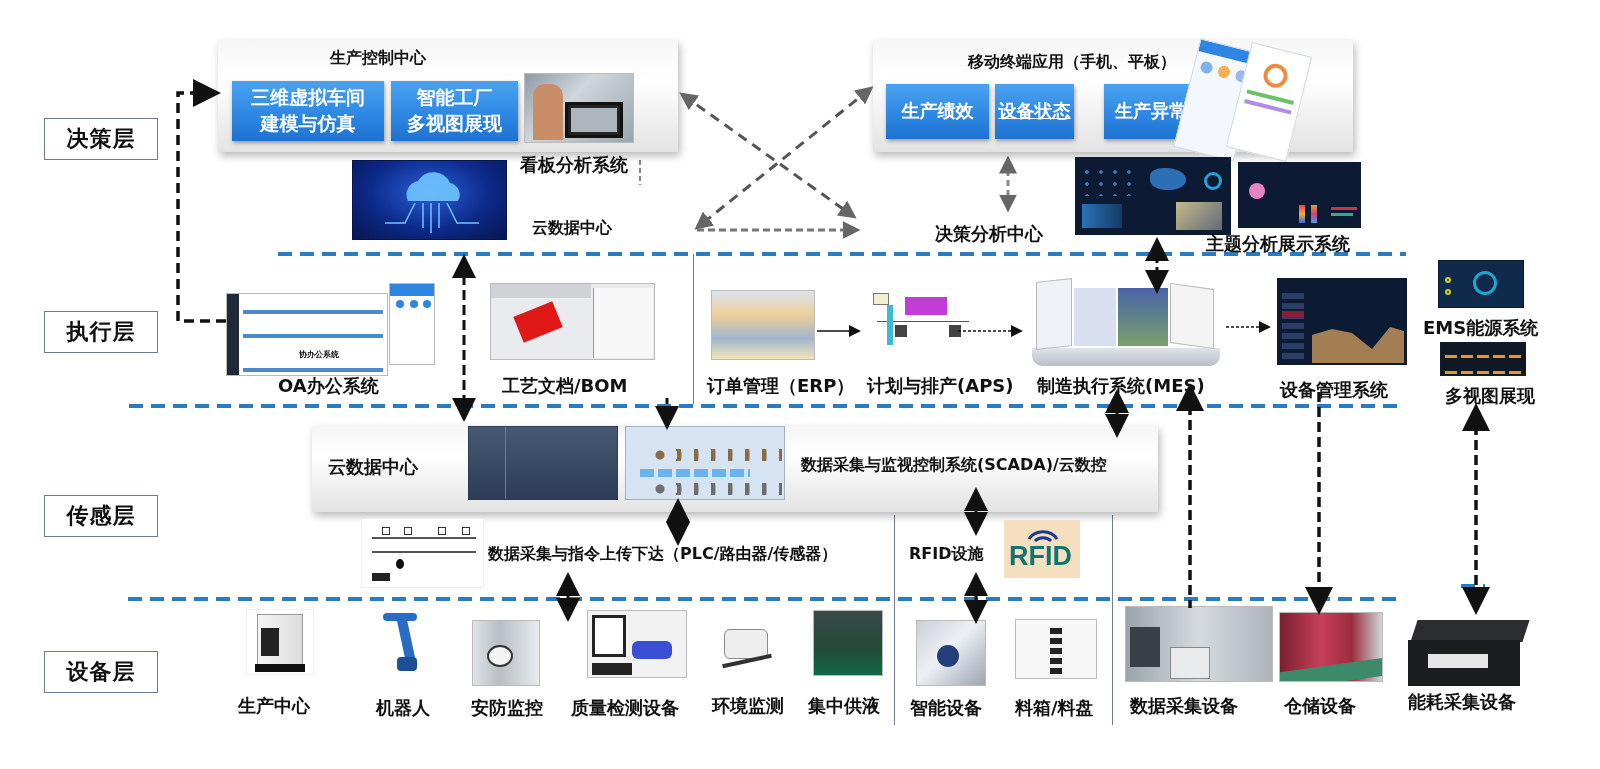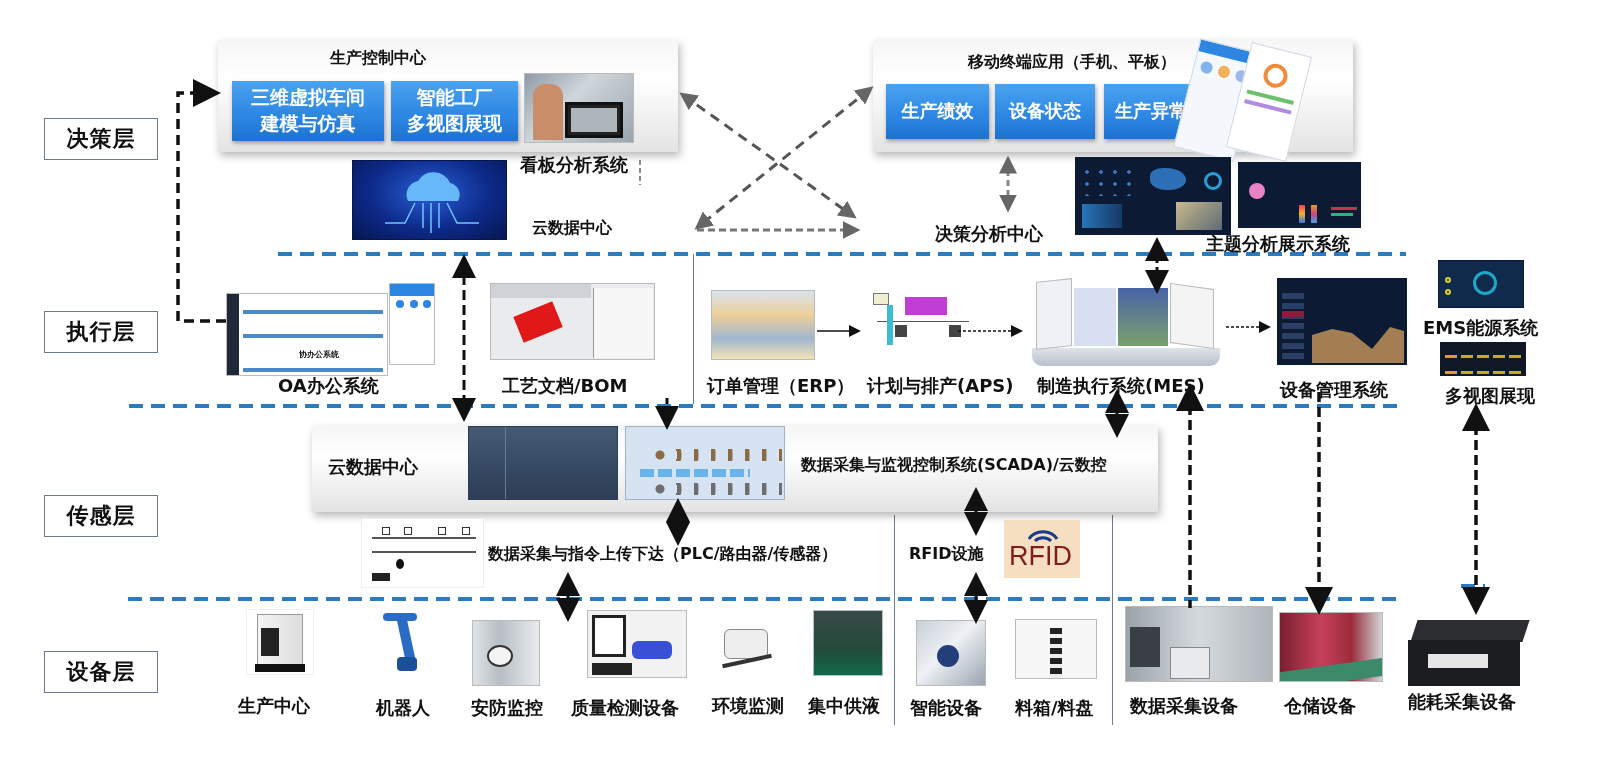--- a/index.html
+++ b/index.html
@@ -62,21 +62,21 @@
   <svg width="155" height="80">
     <path d="M55 40 a14 14 0 0 1 10-20 a18 18 0 0 1 32 2 a12 12 0 0 1 8 18 z" fill="#6fc4ff" opacity="0.9"></path>
     <path d="M70 42 l0 25 M78 42 l0 30 M86 42 l0 25 M62 42 l-10 20 l-20 0 M94 42 l10 20 l22 0" stroke="#6fc4ff" stroke-width="1.5" fill="none"></path>
   </svg>
 </div>
 <div class="caption" style="left:532px; top:218px; font-size:16px;">云数据中心</div>
 
 <div class="panel" style="left:873px; top:40px; width:480px; height:112px;"></div>
 <div class="caption" style="left:968px; top:52px; font-size:16px;">移动终端应用（手机、平板）</div>
 <div class="blue-btn" style="left:886px; top:84px; width:103px; height:55px; font-size:18px;">生产绩效</div>
-<div class="blue-btn" style="left:995px; top:84px; width:100px; height:55px; font-size:18px;">设备状态</div>
+<div class="blue-btn" style="left:995px; top:84px; width:79px; height:55px; font-size:18px;text-decoration:underline;">设备状态</div>
 <div class="blue-btn" style="left:1104px; top:84px; width:94px; height:55px; font-size:18px;">生产异常</div>
 <div class="thumb" style="left:1186px; top:44px; width:62px; height:112px; background:#f4f8fd; transform:rotate(14deg); border-color:#d0d8e4;">
   <div class="abs" style="left:0; top:0; right:0; height:12px; background:#2c86e2;"></div>
   <div class="abs" style="left:6px; top:20px; width:12px; height:12px; border-radius:50%; background:#7fb3ee;"></div>
   <div class="abs" style="left:24px; top:20px; width:12px; height:12px; border-radius:50%; background:#f2b05a;"></div>
   <div class="abs" style="left:42px; top:20px; width:12px; height:12px; border-radius:50%; background:#9db7f0;"></div>
 </div>
 <div class="thumb" style="left:1238px; top:48px; width:62px; height:108px; background:#fff; transform:rotate(14deg); border-color:#d0d8e4;">
   <div class="abs" style="left:18px; top:14px; width:24px; height:24px; border-radius:50%; border:4px solid #f08a3c;"></div>
   <div class="abs" style="left:6px; top:46px; right:6px; height:4px; background:#6cc26c;"></div>
@@ -185,21 +185,21 @@
   <div class="abs" style="left:34px; top:40px; width:8px; height:10px; background:#111; border-radius:50%;"></div>
   <div class="abs" style="left:10px; top:54px; width:18px; height:8px; background:#222;"></div>
 </div>
 <div class="caption" style="left:488px; top:544px; font-size:16px;">数据采集与指令上传下达（PLC/路由器/传感器）</div>
 <div class="caption" style="left:909px; top:544px; font-size:16px;">RFID设施</div>
 <div class="thumb" style="left:1004px; top:520px; width:76px; height:58px; background:#f5dfc0; border-color:#f5dfc0;">
   <svg class="abs" style="left:18px; top:2px;" width="40" height="20">
     <path d="M6 16 a16 14 0 0 1 28 0" stroke="#1a3a8c" stroke-width="3" fill="none"></path>
     <path d="M12 18 a10 8 0 0 1 16 0" stroke="#1a3a8c" stroke-width="3" fill="none"></path>
   </svg>
-  <div class="abs" style="left:4px; top:20px; font-size:27px; font-weight:normal; color:#7f1d1d; font-family:'Liberation Sans', sans-serif;">RFID</div>
+  <div class="abs" style="left:4px; top:20px; font-size:27px; font-weight:bold; color:#0f766e; font-family:'Liberation Sans', sans-serif;">RFID</div>
 </div>
 
 <div class="thumb" style="left:246px; top:609px; width:68px; height:66px; background:#fff; border-color:#f0f0f0;">
   <div class="abs" style="left:10px; top:4px; width:46px; height:52px; background:linear-gradient(90deg,#f4f4f4,#ddd); border:1px solid #999;"></div>
   <div class="abs" style="left:14px; top:18px; width:18px; height:28px; background:#222;"></div>
   <div class="abs" style="left:8px; top:54px; width:50px; height:8px; background:#111;"></div>
 </div>
 <div class="thumb" style="left:378px; top:608px; width:42px; height:66px; background:#fff; border-color:#fff;">
   <div class="abs" style="left:4px; top:4px; width:34px; height:8px; background:#2a6cc4; border-radius:4px;"></div>
   <div class="abs" style="left:22px; top:10px; width:10px; height:40px; background:#2a6cc4; transform:rotate(-12deg);"></div>

